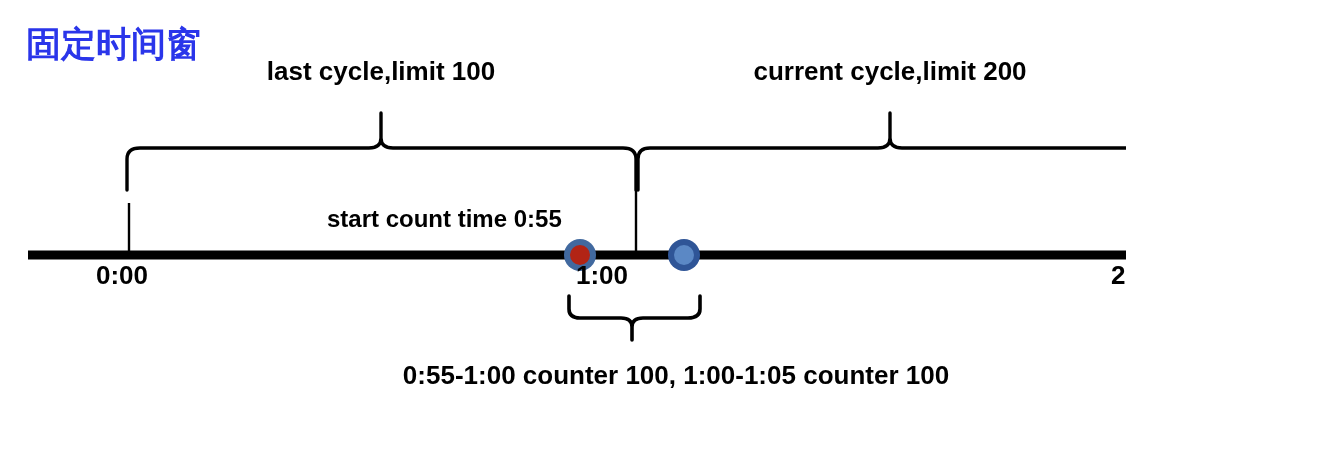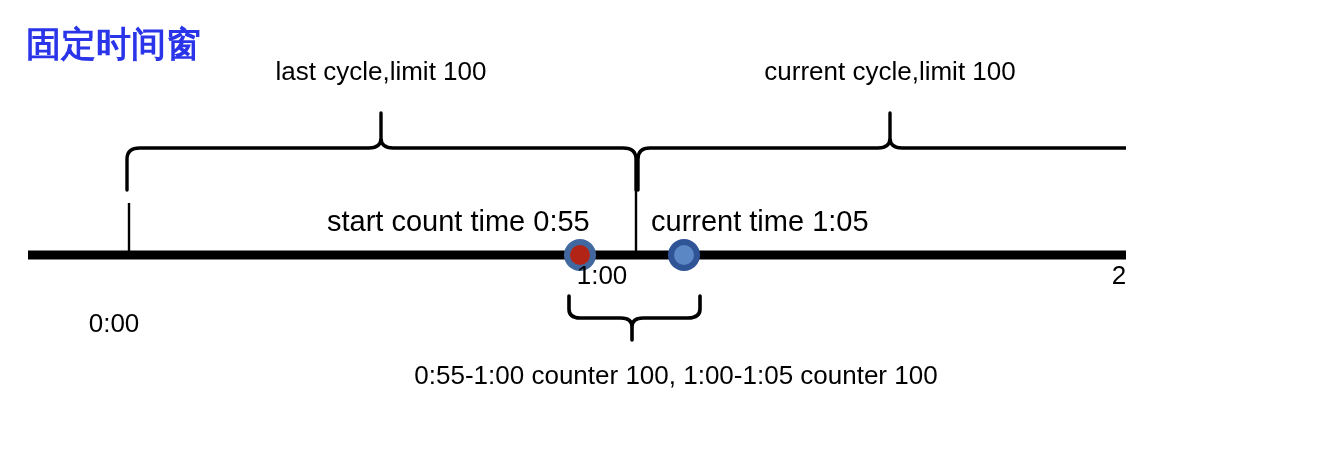--- a/index.html
+++ b/index.html
@@ -22,40 +22,40 @@
     position: absolute;
     left: 0;
     top: 0;
     width: 1327px;
     height: 459px;
   }
   .lbl {
     position: absolute;
     white-space: nowrap;
     color: #000000;
-    font-weight: 400;
+    font-weight: 700;
     line-height: 1;
   }
   #title-text {
     position: absolute;
     left: 26px;
     top: 24px;
     font-size: 35px;
     font-weight: 700;
     color: #2a35ea;
     letter-spacing: 0px;
     white-space: nowrap;
     line-height: 1.15;
   }
   .cycle-label {
     font-size: 26px;
     transform: translateX(-50%);
   }
   .time-annot {
-    font-size: 29px;
+    font-size: 24px;
   }
   .tick-label {
     font-size: 26px;
     transform: translateX(-50%);
   }
   .caption {
     font-size: 26px;
     transform: translateX(-50%);
   }
 </style>
@@ -113,24 +113,23 @@
     <circle cx="580" cy="255" r="16" fill="#41699f"></circle>
     <circle cx="580" cy="255" r="10" fill="#b22415"></circle>
 
     <circle cx="684" cy="255" r="16" fill="#2f5597"></circle>
     <circle cx="684" cy="255" r="10" fill="#5b88c5"></circle>
   </svg>
 
   <div id="title-text">固定时间窗</div>
 
   <div class="lbl cycle-label" style="left:381px; top:58px;">last cycle,limit 100</div>
-  <div class="lbl cycle-label" style="left:890px; top:58px;">current cycle,limit 100</div>
+  <div class="lbl cycle-label" style="left:890px; top:58px;">current cycle,limit 200</div>
 
   <div class="lbl time-annot" style="left:327px; top:207px;">start count time 0:55</div>
-  <div class="lbl time-annot" style="left:651px; top:207px;">current time 1:05</div>
 
-  <div class="lbl tick-label" style="left:114px; top:262px;margin-top:48px;">0:00</div>
+  <div class="lbl tick-label" style="left:122px; top:262px;">0:00</div>
   <div class="lbl tick-label" style="left:602px; top:262px;">1:00</div>
   <div class="lbl tick-label" style="left:1137px; top:262px;">2:00</div>
 
   <div class="lbl caption" style="left:676px; top:362px;">0:55-1:00 counter 100, 1:00-1:05 counter 100</div>
 
 </div>
 
 </body></html>

